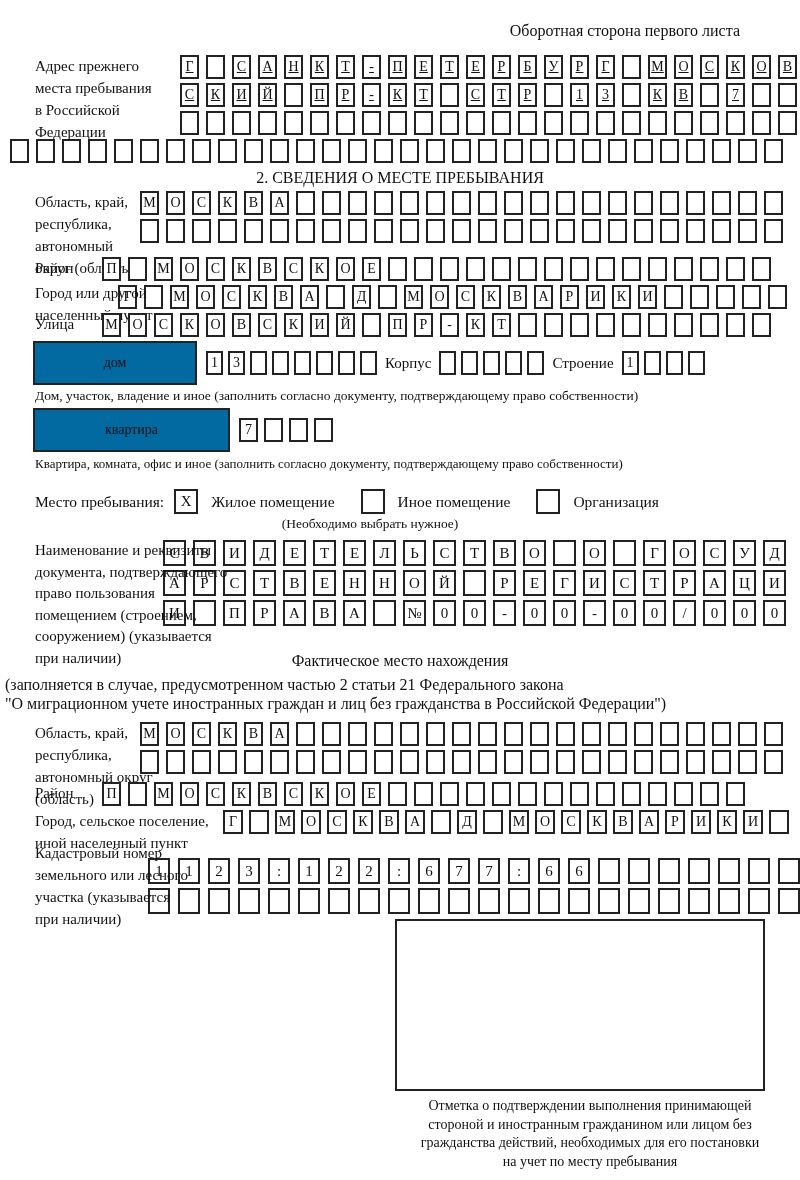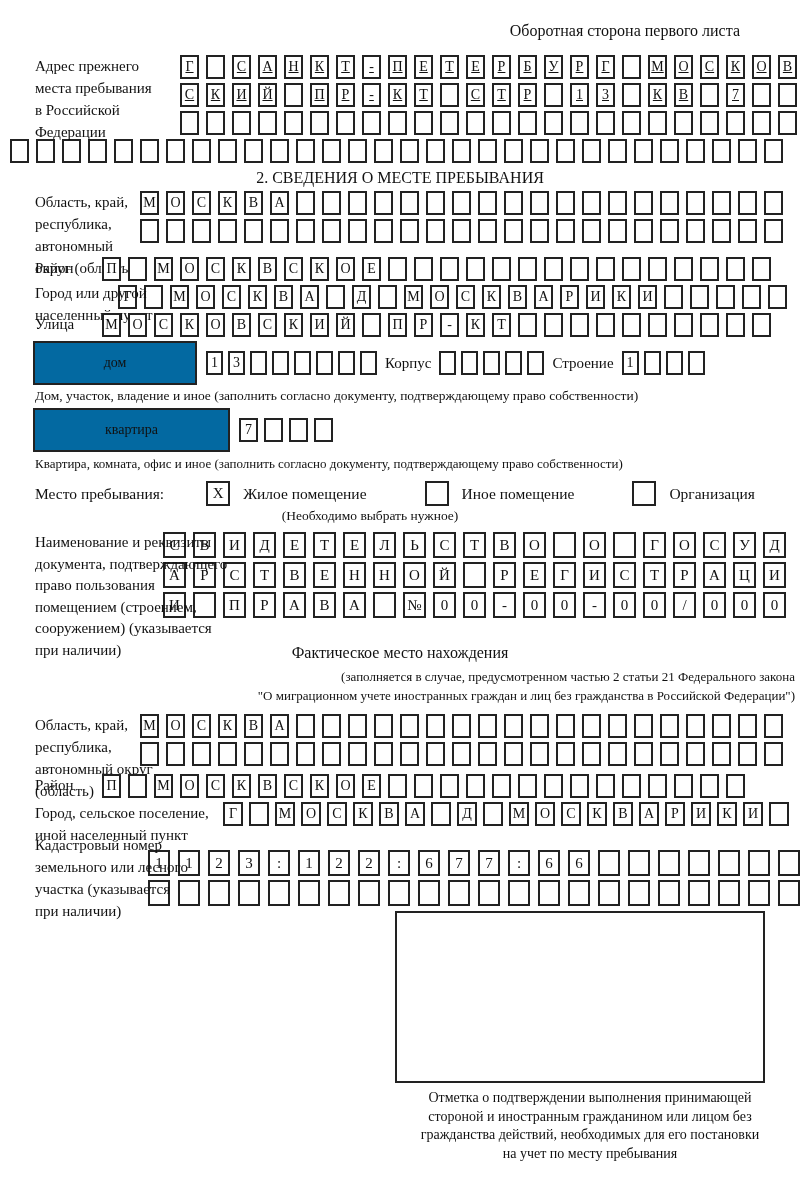--- a/index.html
+++ b/index.html
@@ -39,21 +39,21 @@
   .mesto { display:flex; align-items:center; font-size:15.5px; }
   .mesto .mlabel { margin-right:10px; white-space:nowrap; }
   .checkbox { display:inline-flex; align-items:center; justify-content:center;
               width:24px; height:25px; border:2px solid #222; font-size:15px; flex:none; }
   .opt { display:inline-flex; align-items:center; gap:13px; margin-right:26px; }
   .mesto-note { font-size:13.5px; margin-left:195px; width:280px; text-align:center; margin-top:2px; }
 
   .stamp-box { margin-left:360px; margin-top:5px; width:370px; height:172px; border:2px solid #222; background:#fff; }
   .stamp-caption { margin-left:350px; margin-top:6px; width:410px; text-align:center; font-size:14px; line-height:18.5px; }
 
-  .s3note { font-size:13px; text-align:right; margin-left:-30px; line-height:19px; }
+  .s3note { font-size:16px; text-align:left; margin-left:-30px; line-height:19px; }
 </style>
 </head>
 <body>
 
 <div class="page">
 
   <div class="title-right">Оборотная сторона первого листа</div>
 
   <div class="field" style="margin-top:15px;text-decoration:underline;">
     <div class="label">
@@ -376,21 +376,21 @@
     <span class="inline-box">квартира</span>
     <span class="cellrow" style="margin-bottom:0; gap:6px;">
         <span class="cell">7</span>
         <span class="cell"></span>
         <span class="cell"></span>
         <span class="cell"></span>
       </span>
   </div>
   <div style="font-size:13px; margin-top:4px;">Квартира, комната, офис и иное (заполнить согласно документу, подтверждающему право собственности)</div>
 
-  <div class="mesto" style="margin-top:9px;gap:32px;">
+  <div class="mesto" style="margin-top:17px;">
     <span class="mlabel">Место пребывания:</span>
     <span class="opt">
       <span class="checkbox">X</span>
       <span>Жилое помещение</span>
     </span>
     <span class="opt">
       <span class="checkbox"></span>
       <span>Иное помещение</span>
     </span>
     <span class="opt">

